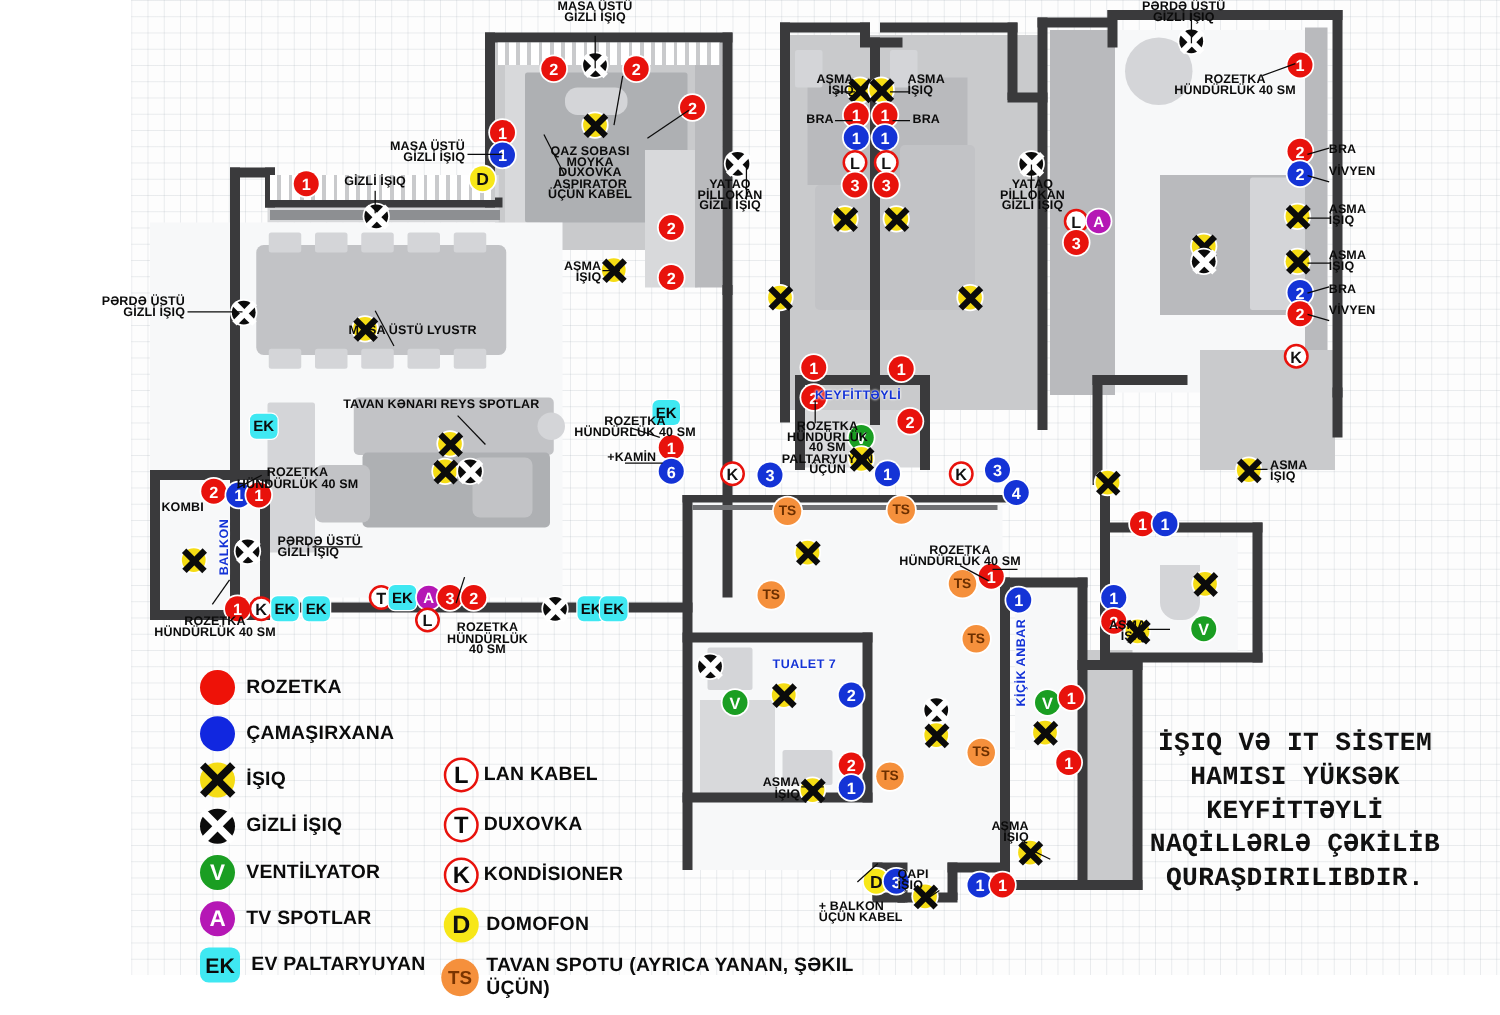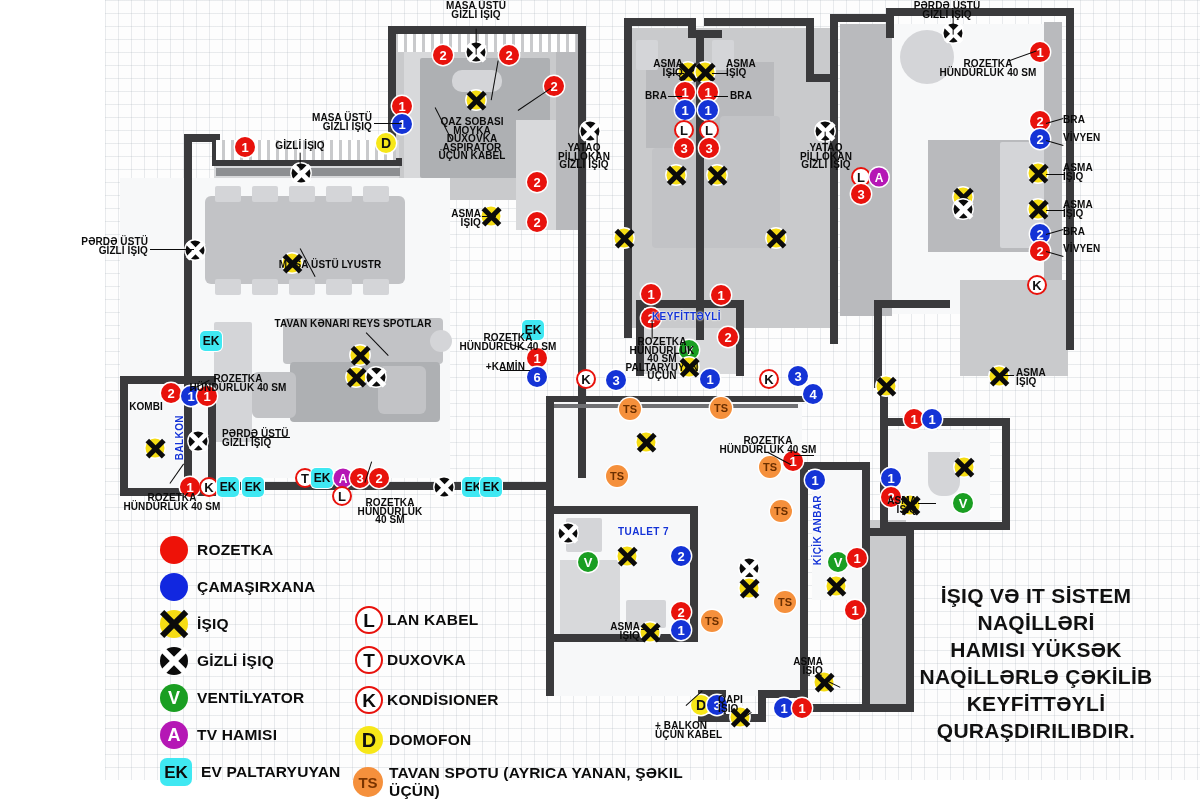--- a/index.html
+++ b/index.html
@@ -134,21 +134,21 @@
                color:#0b0b0b;font-size:19px; }
   .li-domo   { width:28px;height:28px;border-radius:50%;background:#f7e718;color:#111;font-size:20px; }
   .li-orange { width:30px;height:30px;border-radius:50%;background:#f5903c;color:#7a3400;font-size:15px; }
   .li-yellow .xg::before, .li-yellow .xg::after { height:6px; }
   .li-black .xg::before, .li-black .xg::after { height:6px; background:#fff; }
 
   
   #note {
     position:absolute; left:880px; top:582px; width:312px;
     text-align:center; z-index:60;
-    font-family:Liberation Sans, sans-serif;
+    font-family:Liberation Mono, monospace;
     font-weight:bold; font-size:21px; line-height:27px;
     color:#111; letter-spacing:.3px;
   }
 </style>
 </head>
 <body>
 
 <div id="root">
 
   <div id="plan">
@@ -627,21 +627,21 @@
           <span class="xg"></span>
         </span>
       <span class="leg-txt">GİZLİ İŞIQ</span>
     </div>
     <div class="leg-row" style="left:0px;top:156px;">
       <span class="leg-ico li-green">V</span>
       <span class="leg-txt">VENTİLYATOR</span>
     </div>
     <div class="leg-row" style="left:0px;top:193px;">
       <span class="leg-ico li-magenta">A</span>
-      <span class="leg-txt">TV HAMISI</span>
+      <span class="leg-txt">TV SPOTLAR</span>
     </div>
     <div class="leg-row" style="left:0px;top:230px;">
       <span class="leg-ico li-cyan">EK</span>
       <span class="leg-txt">EV PALTARYUYAN</span>
     </div>
 
     <div class="leg-row" style="left:195px;top:78px;">
       <span class="leg-ico li-ring">L</span>
       <span class="leg-txt" style="margin-left:4px;">LAN KABEL</span>
     </div>
@@ -658,20 +658,19 @@
       <span class="leg-txt" style="margin-left:6px;">DOMOFON</span>
     </div>
     <div class="leg-row" style="left:193px;top:236px;">
       <span class="leg-ico li-orange">TS</span>
       <span class="leg-txt" style="margin-left:6px;">TAVAN SPOTU (AYRICA YANAN, ŞƏKIL ÜÇÜN)</span>
     </div>
   </div>
 
   <div id="note">
     <div>İŞIQ VƏ IT SİSTEM</div>
-    <div>NAQİLLƏRİ</div>
     <div>HAMISI YÜKSƏK</div>
+    <div>KEYFİTTƏYLİ</div>
     <div>NAQİLLƏRLƏ ÇƏKİLİB</div>
-    <div>KEYFİTTƏYLİ</div>
     <div>QURAŞDIRILIBDIR.</div>
   </div>
 
 </div>
 
 </body></html>

